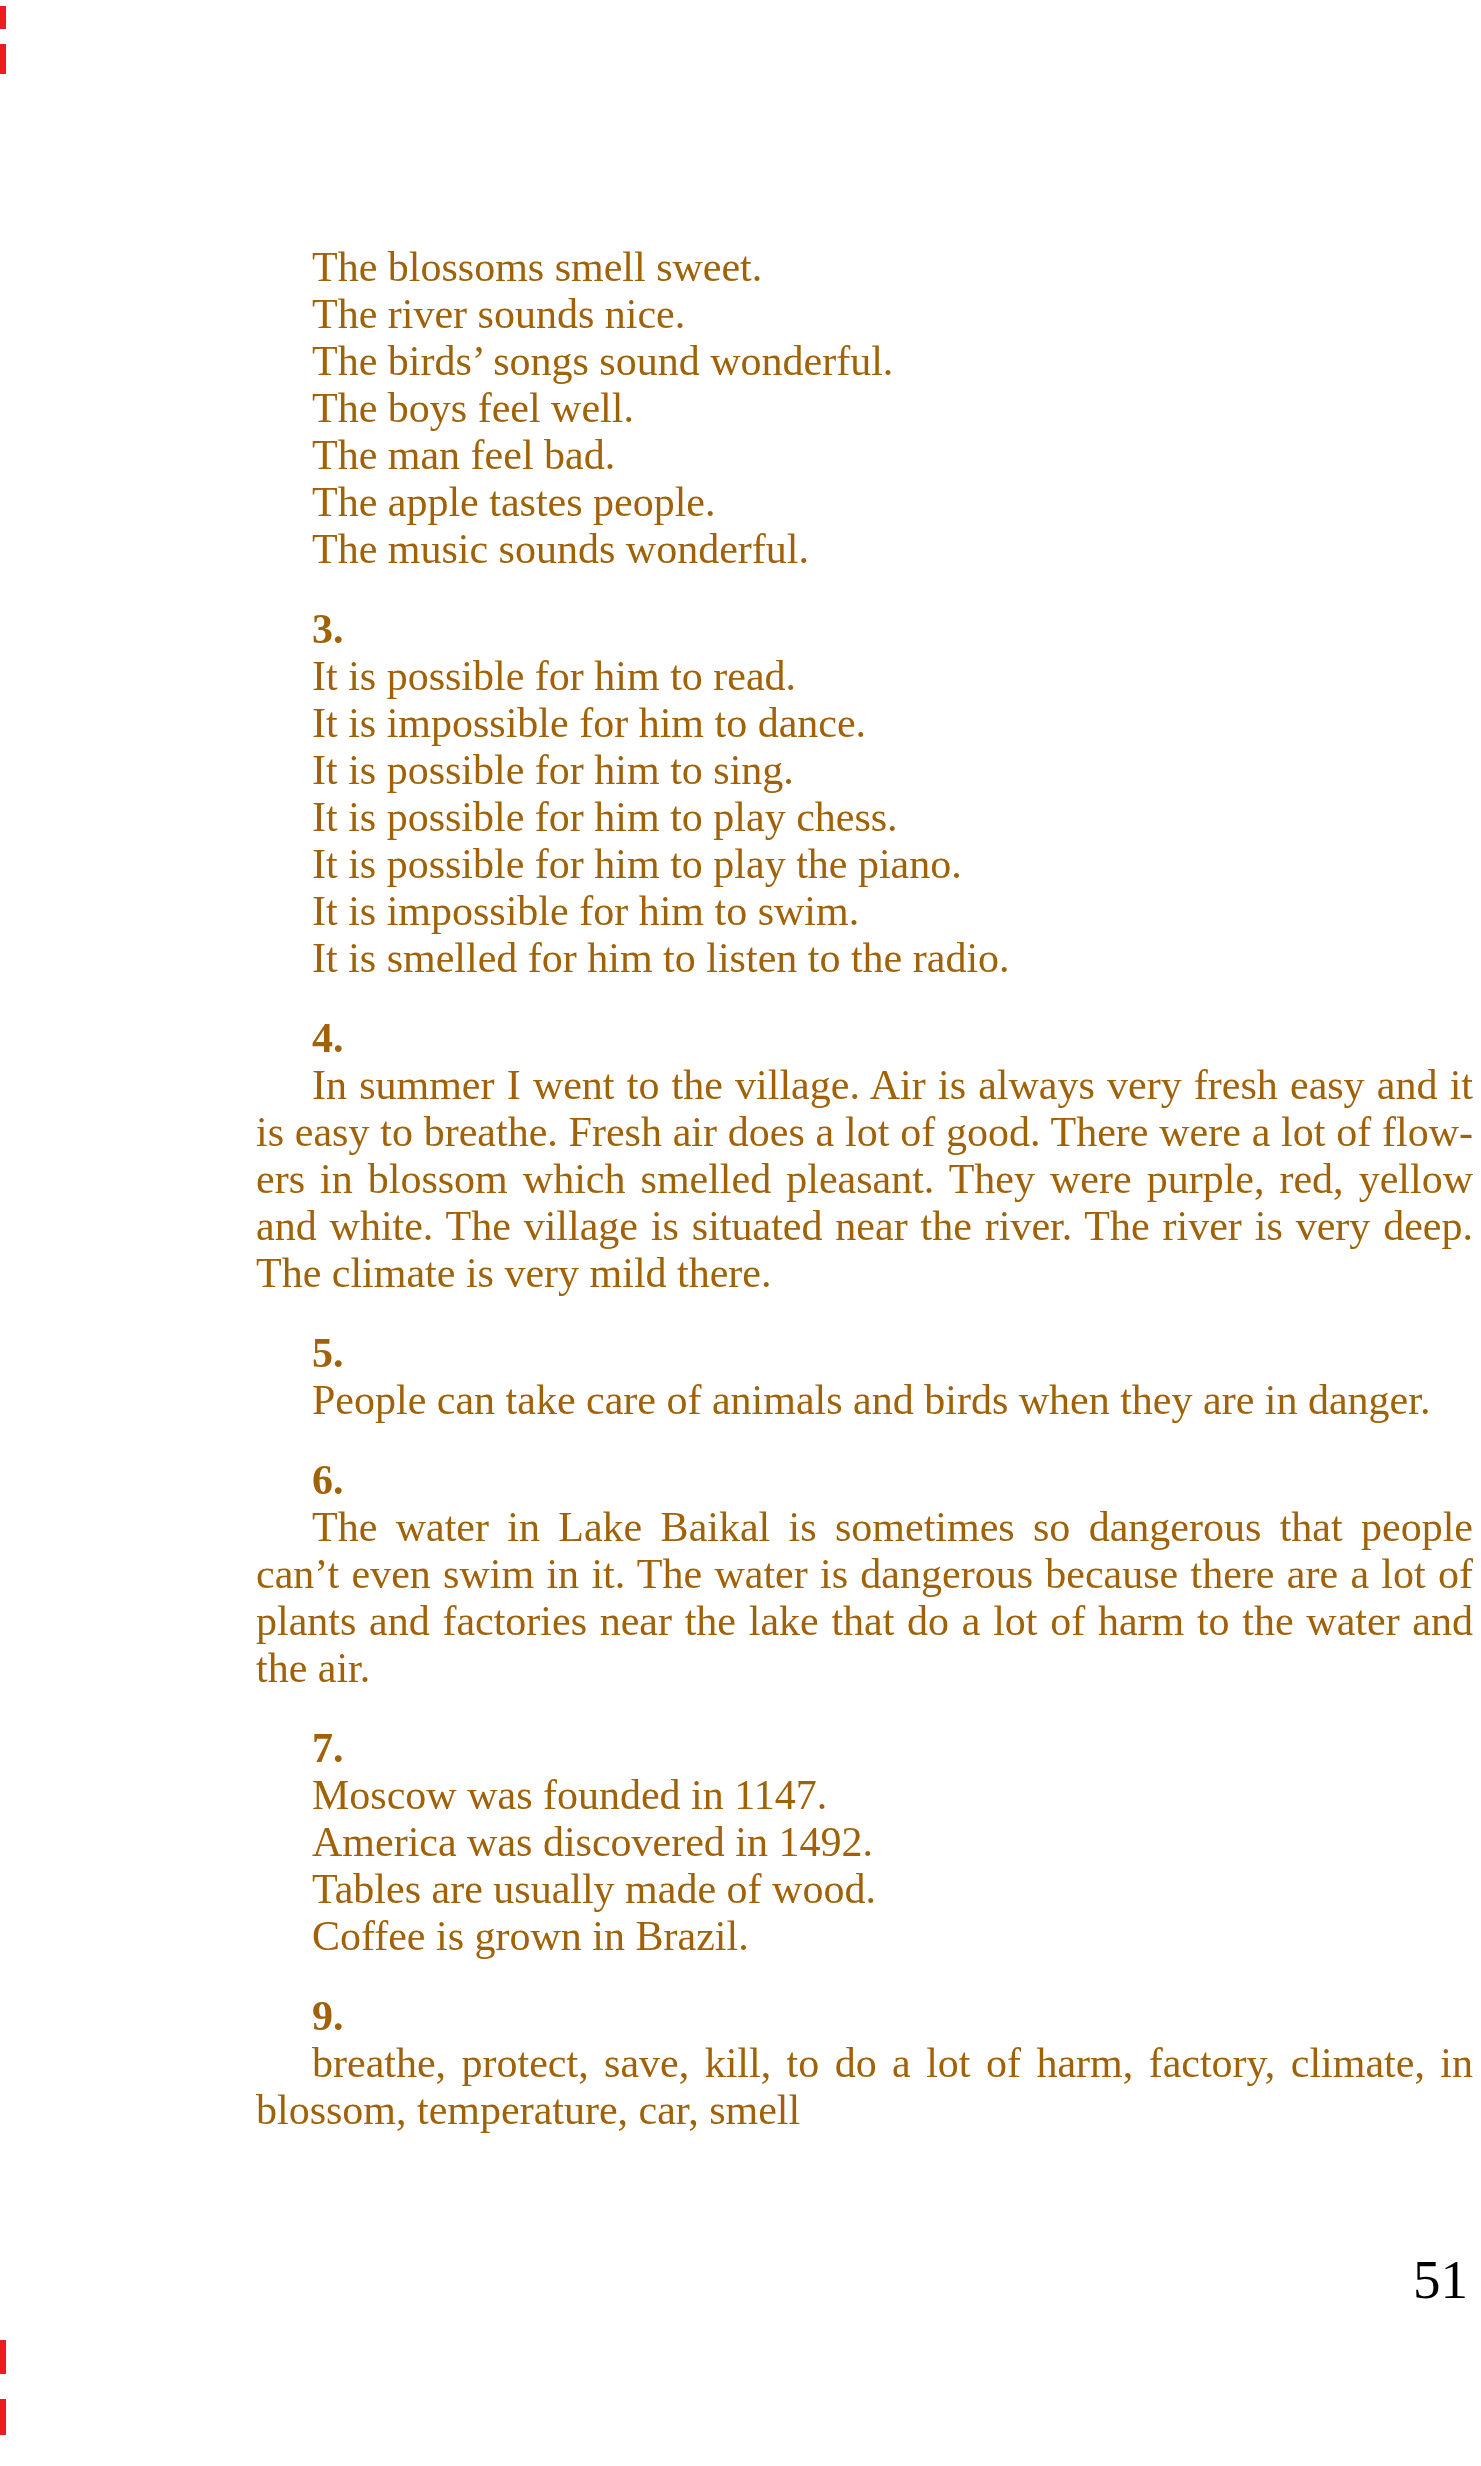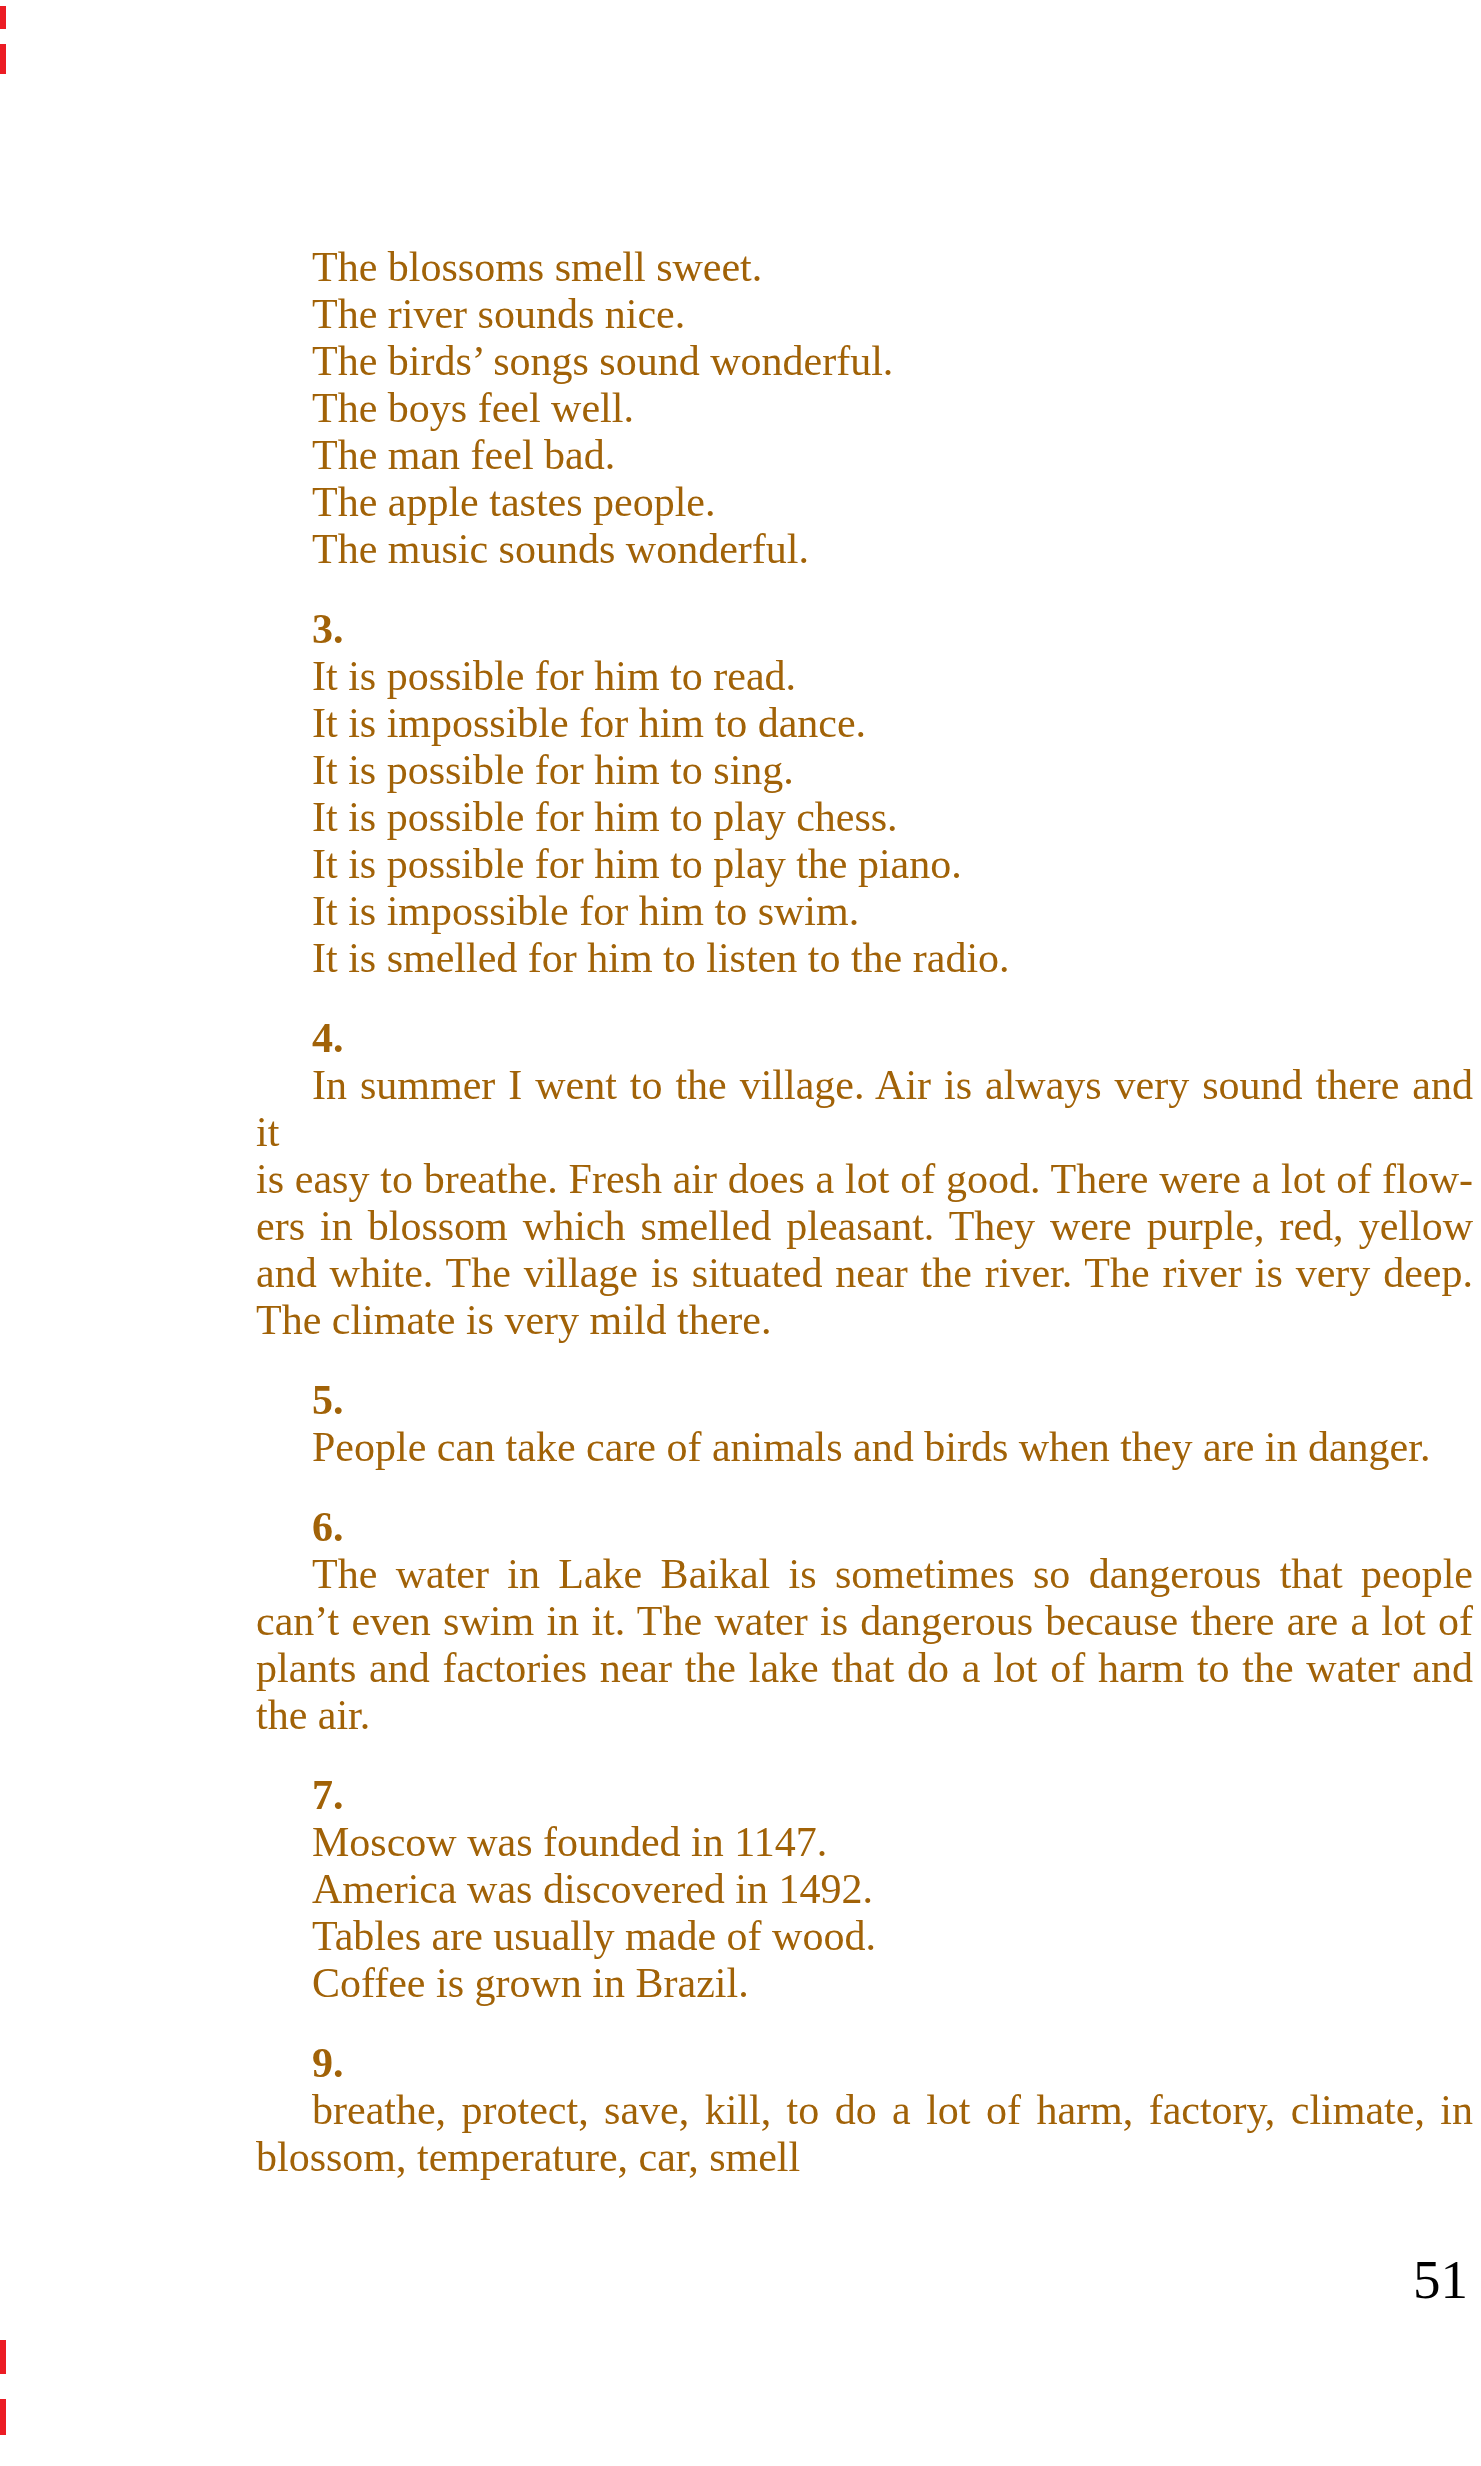--- a/index.html
+++ b/index.html
@@ -76,21 +76,21 @@
       <div class="line indent">The music sounds wonderful.</div>
       <div class="heading">3.</div>
       <div class="line indent">It is possible for him to read.</div>
       <div class="line indent">It is impossible for him to dance.</div>
       <div class="line indent">It is possible for him to sing.</div>
       <div class="line indent">It is possible for him to play chess.</div>
       <div class="line indent">It is possible for him to play the piano.</div>
       <div class="line indent">It is impossible for him to swim.</div>
       <div class="line indent">It is smelled for him to listen to the radio.</div>
       <div class="heading">4.</div>
-      <div class="line jline indent">In summer I went to the village. Air is always very sound there and it</div>
+      <div class="line jline indent">In summer I went to the village. Air is always very fresh easy and it</div>
       <div class="line jline">is easy to breathe. Fresh air does a lot of good. There were a lot of flow-</div>
       <div class="line jline">ers in blossom which smelled pleasant. They were purple, red, yellow</div>
       <div class="line jline">and white. The village is situated near the river. The river is very deep.</div>
       <div class="line">The climate is very mild there.</div>
       <div class="heading">5.</div>
       <div class="line indent">People can take care of animals and birds when they are in danger.</div>
       <div class="heading">6.</div>
       <div class="line jline indent">The water in Lake Baikal is sometimes so dangerous that people</div>
       <div class="line jline">can’t even swim in it. The water is dangerous because there are a lot of</div>
       <div class="line jline">plants and factories near the lake that do a lot of harm to the water and</div>

